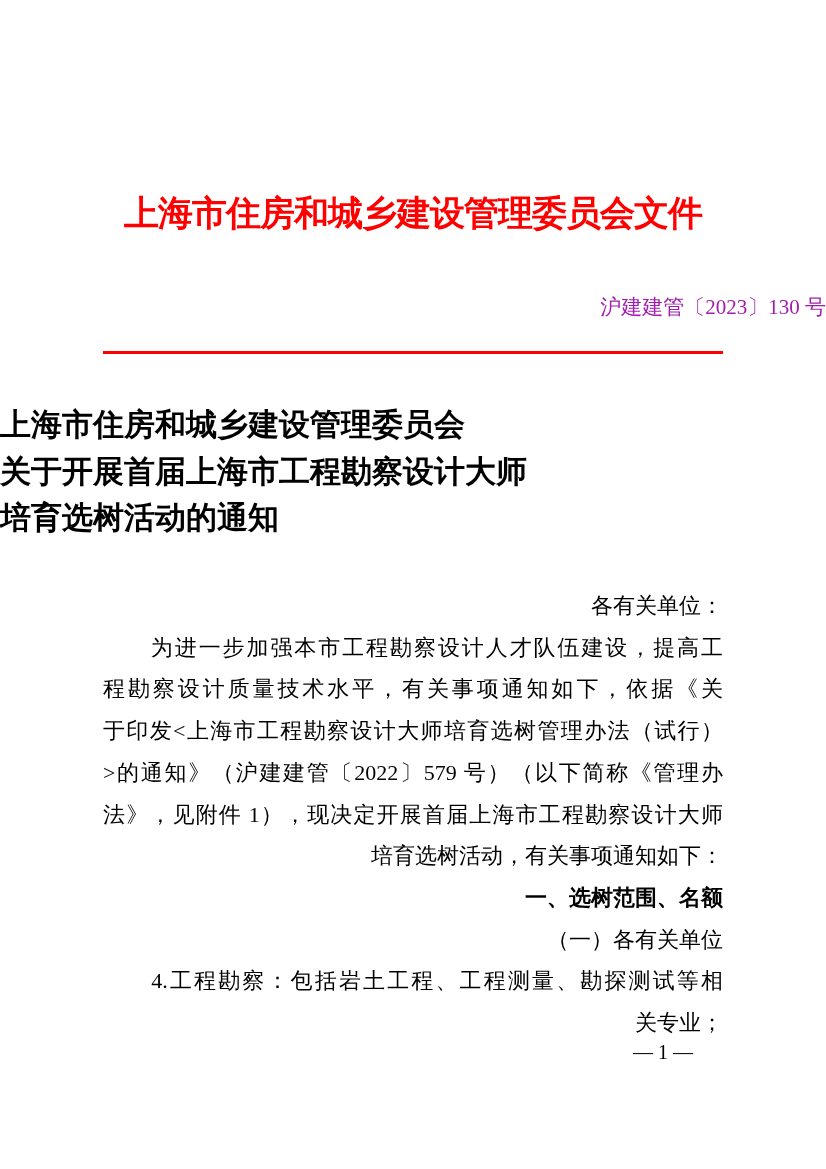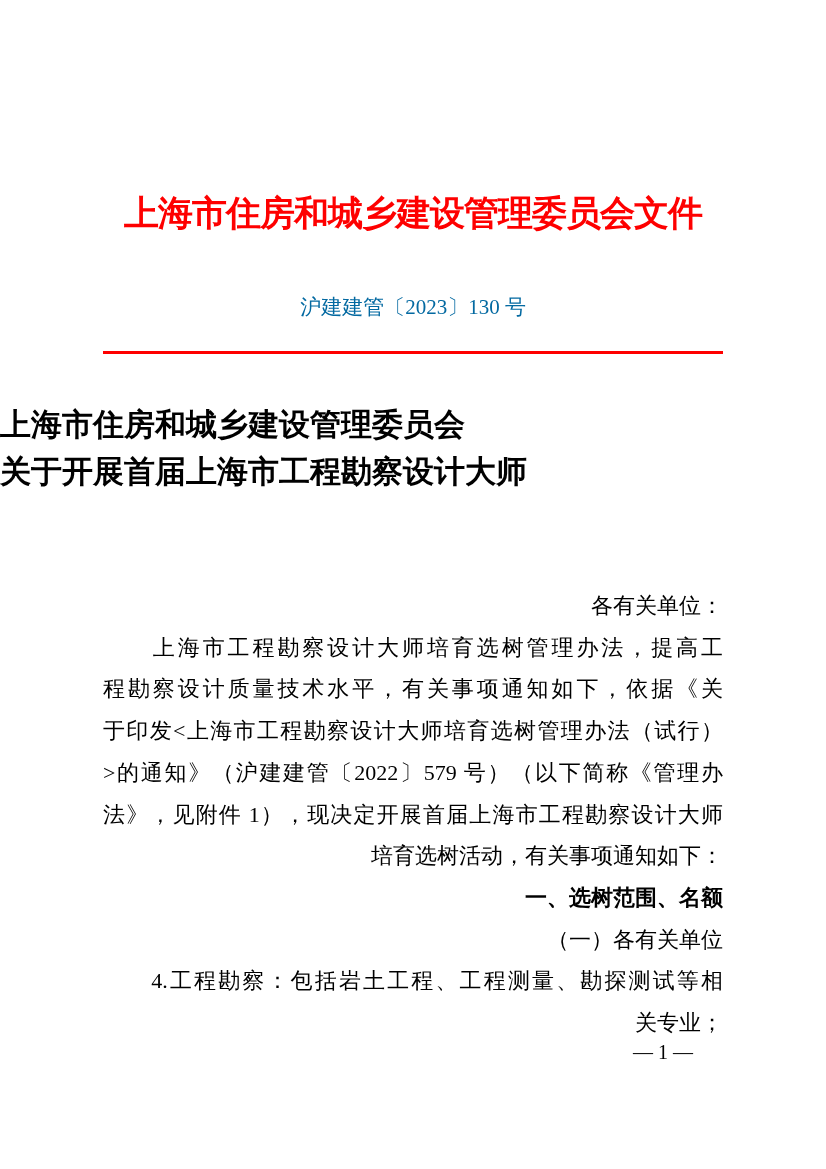--- a/index.html
+++ b/index.html
@@ -25,24 +25,24 @@
     font-weight: bold;
     color: #fe0000;
     letter-spacing: -1px;
     font-family: "Liberation Serif", serif;
   }
   .doc-number {
     position: absolute;
     top: 293px;
     left: 0;
     width: 826px;
-    text-align: center;
+    text-align: right;
     font-size: 21px;
     line-height: 28px;
-    color: #0369a1;
+    color: #a21caf;
     font-family: Liberation Serif, serif;
   }
   .red-line {
     position: absolute;
     top: 351px;
     left: 103px;
     width: 620px;
     height: 3px;
     background: #fe0000;
   }
@@ -94,25 +94,26 @@
 
   <div class="header-title">上海市住房和城乡建设管理委员会文件</div>
 
   <div class="doc-number">沪建建管〔2023〕130 号</div>
 
   <div class="red-line"></div>
 
   <div class="doc-title">
     <div>上海市住房和城乡建设管理委员会</div>
     <div>关于开展首届上海市工程勘察设计大师</div>
+    <div>培育选树活动的通知</div>
   </div>
 
   <div class="body-text">
       <div class="body-line plain">各有关单位：</div>
-      <div class="body-line justify">　　上海市工程勘察设计大师培育选树管理办法，提高工</div>
+      <div class="body-line justify">　　为进一步加强本市工程勘察设计人才队伍建设，提高工</div>
       <div class="body-line justify">程勘察设计质量技术水平，有关事项通知如下，依据《关</div>
       <div class="body-line justify">于印发&lt;上海市工程勘察设计大师培育选树管理办法（试行）</div>
       <div class="body-line justify">&gt;的通知》（沪建建管〔2022〕579 号）（以下简称《管理办</div>
       <div class="body-line justify">法》，见附件 1），现决定开展首届上海市工程勘察设计大师</div>
       <div class="body-line plain">培育选树活动，有关事项通知如下：</div>
       <div class="body-line heading">　　一、选树范围、名额</div>
       <div class="body-line plain">　　（一）各有关单位</div>
       <div class="body-line justify">　　4.工程勘察：包括岩土工程、工程测量、勘探测试等相</div>
       <div class="body-line plain">关专业；</div>
     </div>

